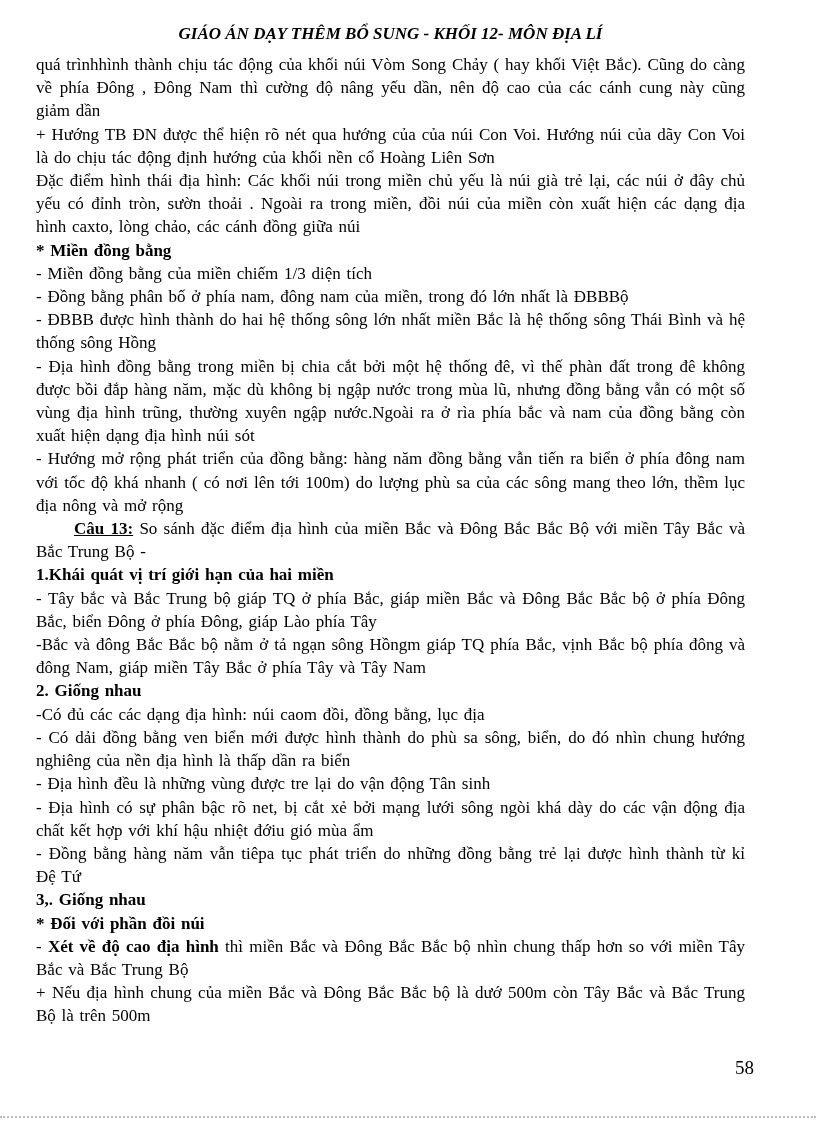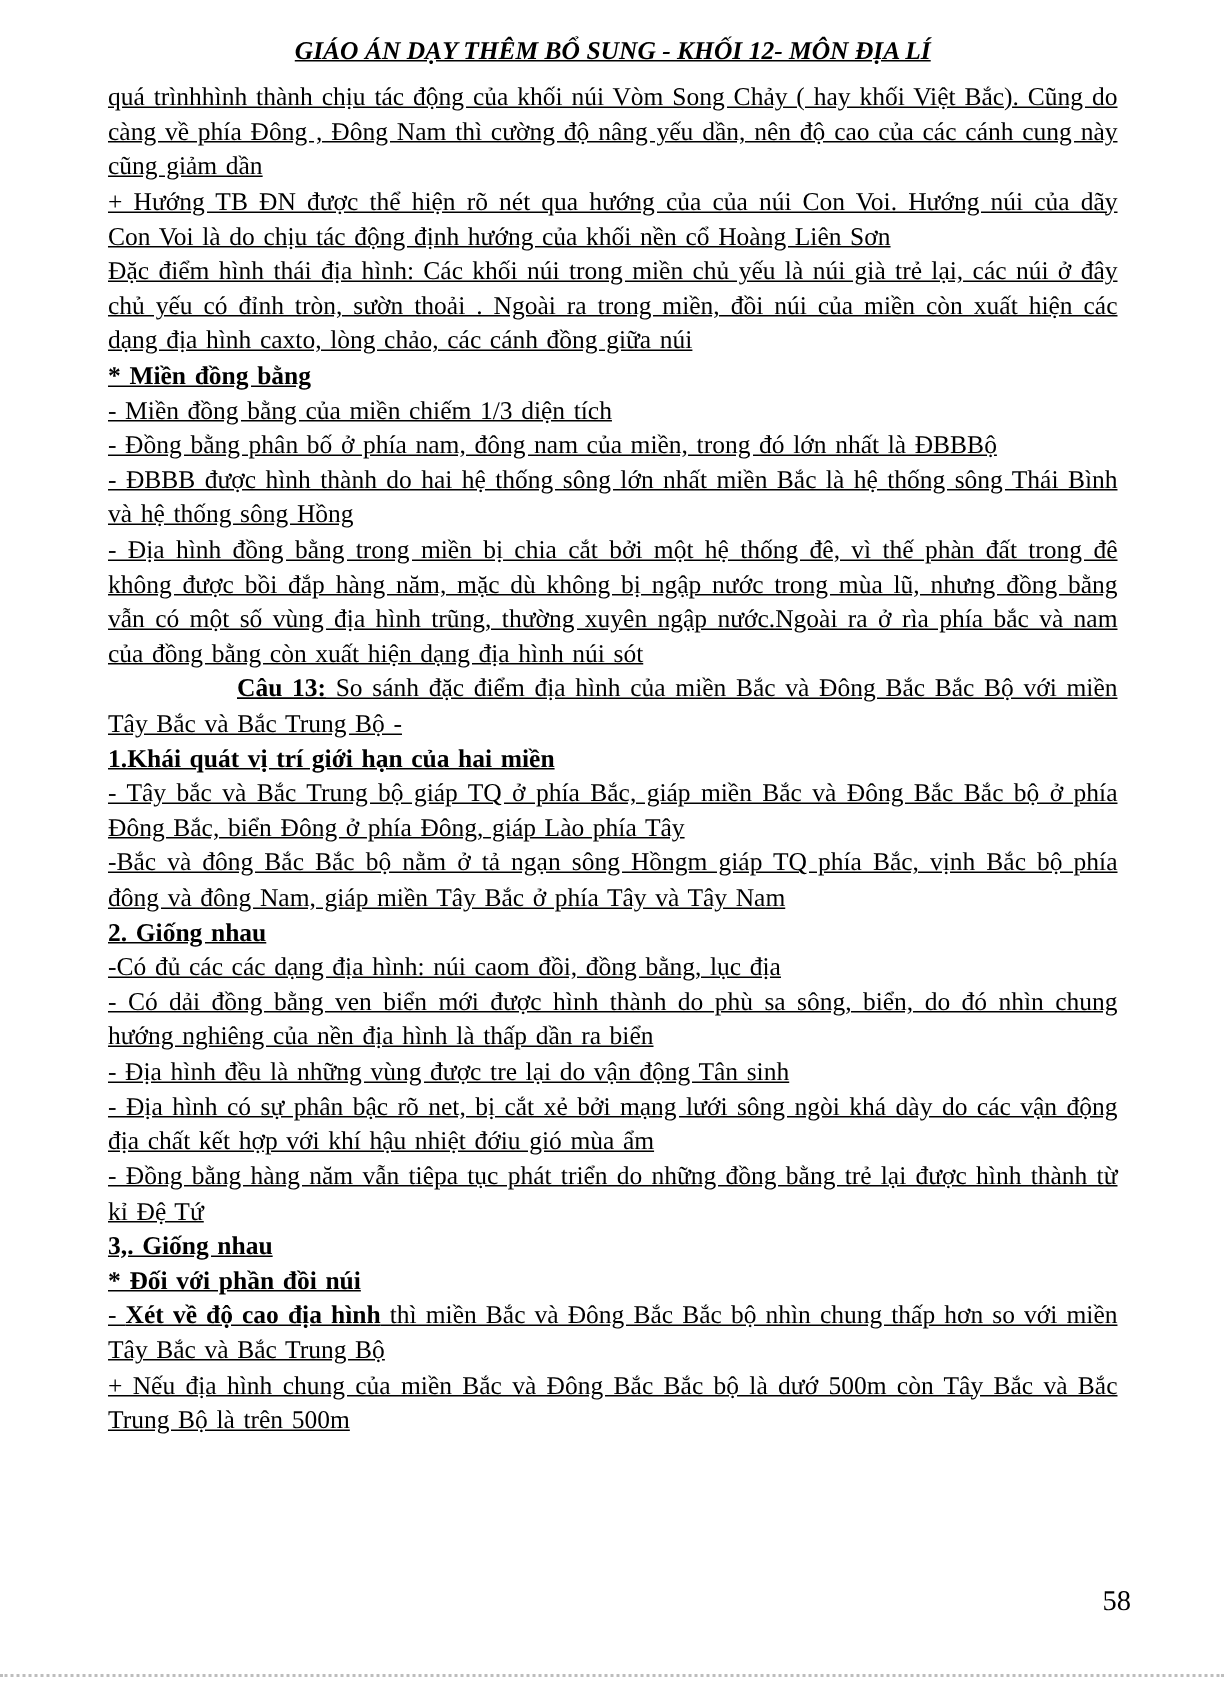--- a/index.html
+++ b/index.html
@@ -4,40 +4,40 @@
 <style>
   html, body { margin: 0; padding: 0; }
   body {
     width: 816px; height: 1123px;
     background: #ffffff;
     color: #000000;
     font-family: "Liberation Serif", "DejaVu Serif", serif;
     position: relative;
     overflow: hidden;
   }
-  .page { padding: 23px 71px 0 72px; text-decoration: underline; }
+  .page { padding: 23px 71px 0 36px; }
   .doc-header {
     text-align: center;
     font-weight: bold;
     font-style: italic;
     font-size: 17px;
     line-height: 21px;
     margin: 0 0 9px 0;
     white-space: nowrap;
   }
   .para {
     margin: 0;
     font-size: 17px;
     line-height: 23.2px;
     text-align: justify;
     word-spacing: 1.5px;
   }
   .para.indent { text-indent: 38px; }
   .r-b  { font-weight: bold; }
-  .r-u  { text-decoration: underline; margin-left: 48px; }
+  .r-u  { text-decoration: underline; }
   .page-number {
     position: absolute;
     top: 1056px;
     right: 62px;
     font-size: 19px;
     line-height: 24px;
   }
   .bottom-dotted {
     position: absolute;
     left: 0; right: 0;
@@ -53,20 +53,21 @@
   <div class="doc-header">GIÁO ÁN DẠY THÊM BỔ SUNG - KHỐI 12- MÔN ĐỊA LÍ</div>
   <div>
       <p class="para"><span>quá trìnhhình thành chịu tác động của khối núi Vòm Song Chảy ( hay khối Việt Bắc). Cũng do càng về phía Đông , Đông Nam thì cường độ nâng yếu dần, nên độ cao của các cánh cung này cũng giảm dần</span></p>
       <p class="para"><span>+ Hướng TB ĐN được thể hiện rõ nét qua hướng của của núi Con Voi. Hướng núi của dãy Con Voi là do chịu tác động định hướng của khối nền cổ Hoàng Liên Sơn</span></p>
       <p class="para"><span>Đặc điểm hình thái địa hình: Các khối núi trong miền chủ yếu là núi già trẻ lại, các núi ở đây chủ yếu có đỉnh tròn, sườn thoải . Ngoài ra trong miền, đồi núi của miền còn xuất hiện các dạng địa hình caxto, lòng chảo, các cánh đồng giữa núi</span></p>
       <p class="para"><span class="r-b">* Miền đồng bằng</span></p>
       <p class="para"><span>- Miền đồng bằng của miền chiếm 1/3 diện tích</span></p>
       <p class="para"><span>- Đồng bằng phân bố ở phía nam, đông nam của miền, trong đó lớn nhất là ĐBBBộ</span></p>
       <p class="para"><span>- ĐBBB được hình thành do hai hệ thống sông lớn nhất miền Bắc là hệ thống sông Thái Bình và hệ thống sông Hồng</span></p>
       <p class="para"><span>- Địa hình đồng bằng trong miền bị chia cắt bởi một hệ thống đê, vì thế phàn đất trong đê không được bồi đắp hàng năm, mặc dù không bị ngập nước trong mùa lũ, nhưng đồng bằng vẫn có một số vùng địa hình trũng, thường xuyên ngập nước.Ngoài ra ở rìa phía bắc và nam của đồng bằng còn xuất hiện dạng địa hình núi sót</span></p>
+      <p class="para"><span>- Hướng mở rộng phát triển của đồng bằng: hàng năm đồng bằng vẫn tiến ra biển ở phía đông nam với tốc độ khá nhanh ( có nơi lên tới 100m) do lượng phù sa của các sông mang theo lớn, thềm lục địa nông và mở rộng</span></p>
       <p class="para indent"><span class="r-b r-u">Câu 13:</span><span> So sánh đặc điểm địa hình của miền Bắc và Đông Bắc Bắc Bộ với miền Tây Bắc và Bắc Trung Bộ -</span></p>
       <p class="para"><span class="r-b">1.Khái quát vị trí giới hạn của hai miền</span></p>
       <p class="para"><span>- Tây bắc và Bắc Trung bộ giáp TQ ở phía Bắc, giáp miền Bắc và Đông Bắc Bắc bộ ở phía Đông Bắc, biển Đông ở phía Đông, giáp Lào phía Tây</span></p>
       <p class="para"><span>-Bắc và đông Bắc Bắc bộ nằm ở tả ngạn sông Hồngm giáp TQ phía Bắc, vịnh Bắc bộ phía đông và đông Nam, giáp miền Tây Bắc ở phía Tây và Tây Nam</span></p>
       <p class="para"><span class="r-b">2. Giống nhau</span></p>
       <p class="para"><span>-Có đủ các các dạng địa hình: núi caom đồi, đồng bằng, lục địa</span></p>
       <p class="para"><span>- Có dải đồng bằng ven biển mới được hình thành do phù sa sông, biển, do đó nhìn chung hướng nghiêng của nền địa hình là thấp dần ra biển</span></p>
       <p class="para"><span>- Địa hình đều là những vùng được tre lại do vận động Tân sinh</span></p>
       <p class="para"><span>- Địa hình có sự phân bậc rõ net, bị cắt xẻ bởi mạng lưới sông ngòi khá dày do các vận động địa chất kết hợp với khí hậu nhiệt đớiu gió mùa ẩm</span></p>
       <p class="para"><span>- Đồng bằng hàng năm vẫn tiêpa tục phát triển do những đồng bằng trẻ lại được hình thành từ kỉ Đệ Tứ</span></p>

